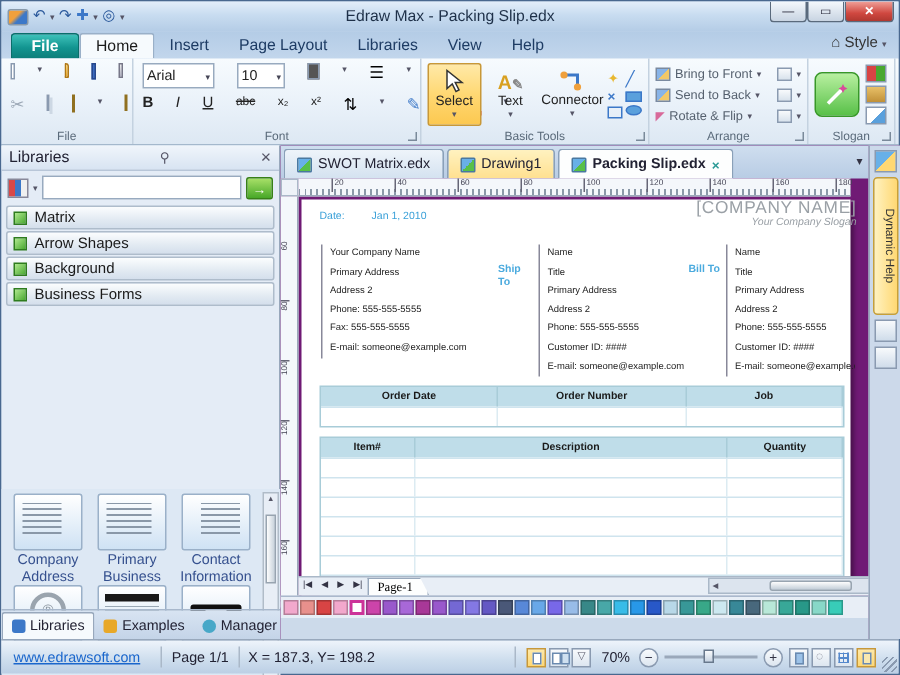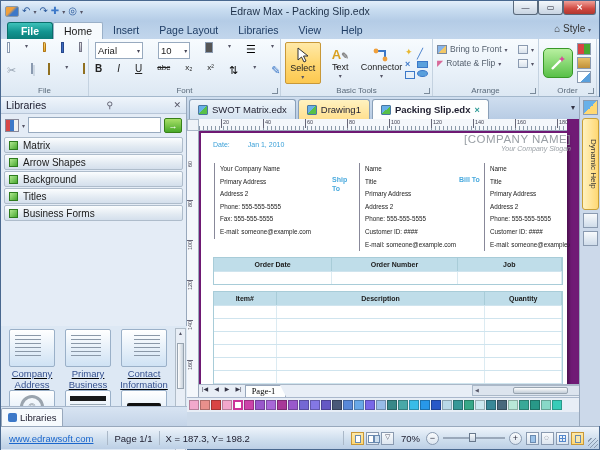--- a/index.html
+++ b/index.html
@@ -61,21 +61,21 @@
     background:linear-gradient(#f0f5fb,#d8e4f2); border-bottom:1px solid #b8c6d8; }
   #lp-header .hic { margin-left:auto; font-size:9px; color:#556; padding-left:6px; }
   #lp-search { height:22px; display:flex; align-items:center; gap:3px; padding:0 4px; }
   #lib-color-icon { width:14px; height:13px; background:linear-gradient(90deg,#d84848 33%,#3c78c8 33% 66%,#f0f0f0 66%); border:1px solid #889; }
   #lp-search input { flex:1; height:16px; border:1px solid #98aabf; font-size:9px; padding:0 3px; background:#fff; }
   #lib-go { width:18px; height:15px; background:linear-gradient(#a8e068,#48a828); border:1px solid #388018; color:#fff; font-size:9px; text-align:center; line-height:14px; border-radius:2px; }
   .lib-row { height:16px; margin:1px 3px; display:flex; align-items:center; gap:5px; padding:0 4px;
     background:linear-gradient(#fbfdfe,#e2eaf2 60%,#d4dfec); border:1px solid #aebccb; border-radius:2px; font-size:10px; color:#1a1a1a; }
   .cube { width:9px; height:9px; background:linear-gradient(135deg,#b0e890,#48a830); border:1px solid #2e7c1e; }
   #shape-area { position:absolute; top:229px; left:0; width:186px; height:176px; background:#dde8f4; overflow:hidden; }
-  .shape-grid { position:absolute; left:3px; top:3px; width:168px; display:flex; flex-wrap:wrap;text-decoration:underline; }
+  .shape-grid { position:absolute; left:3px; top:3px; width:168px; display:flex; flex-wrap:wrap; }
   .shape-cell { width:56px; display:flex; flex-direction:column; align-items:center; }
   .thumb { width:46px; height:38px; background:linear-gradient(#ffffff,#cfe2f4); border:1px solid #9ab0c8; border-radius:2px; position:relative; overflow:hidden; }
   .thumb .lines { position:absolute; left:5px; top:5px; width:26px; height:22px;
     background:repeating-linear-gradient(#8a98a8 0 1px,transparent 1px 4px); }
   .thumb .logo-circle { position:absolute; left:10px; top:4px; width:24px; height:24px; border:3px solid #9aa4ae; border-radius:50%;
     color:#8a949e; font-size:10px; text-align:center; line-height:19px; }
   .thumb .logo-word { position:absolute; left:0; right:0; bottom:1px; text-align:center; font-size:7px; color:#9aa4ae; letter-spacing:1px; }
   .thumb .bar-black { position:absolute; left:4px; top:5px; right:4px; height:5px; background:#181818; }
   .thumb .bar-lines { position:absolute; left:4px; top:13px; right:4px; height:18px;
     background:repeating-linear-gradient(#9aa8b4 0 1px,transparent 1px 3px); }
@@ -297,20 +297,27 @@
 
     <div class="rgroup" style="width:106px">
       <div class="arr-row">
         <div class="arr-ic"></div>
         <span>Bring to Front</span>
           <span class="mini-caret">▾</span>
         <div class="sic" style="width:10px;height:9px;margin-left:auto"></div>
           <span class="mini-caret">▾</span>
       </div>
       <div class="arr-row">
+        <div class="arr-ic"></div>
+        <span>Send to Back</span>
+          <span class="mini-caret">▾</span>
+        <div class="sic" style="width:10px;height:9px;margin-left:auto"></div>
+          <span class="mini-caret">▾</span>
+      </div>
+      <div class="arr-row">
         <span style="color:#d86a9a;font-size:8px">◤</span>
         <span>Rotate &amp; Flip</span>
           <span class="mini-caret">▾</span>
         <div class="sic" style="width:10px;height:9px;margin-left:auto"></div>
           <span class="mini-caret">▾</span>
       </div>
       <div class="rgroup-label">Arrange</div>
       <div class="launcher"></div>
     </div>
 
@@ -319,21 +326,21 @@
         <svg width="18" height="18" viewBox="0 0 18 18">
             <path d="M3 15 L12 6" stroke="#fff" stroke-width="2.4"></path>
             <path d="M13 2 l1 2 2 1 -2 1 -1 2 -1-2 -2-1 2-1 Z" fill="#d84a9a"></path>
           </svg>
       </div>
       <div class="small-stack">
         <div class="sic" style="background:linear-gradient(90deg,#d84444 50%,#48a830 50%)"></div>
         <div class="sic" style="background:linear-gradient(#e8c068,#c09038)"></div>
         <div class="sic" style="background:linear-gradient(135deg,#fff 55%,#5aa0dc 55%)"></div>
       </div>
-      <div class="rgroup-label">Order</div>
+      <div class="rgroup-label">Slogan</div>
       <div class="launcher"></div>
     </div>
   </div>
 
   <div class="abs" id="leftpanel">
     <div id="lp-header">
       <span>Libraries</span>
       <span class="hic">⚲</span>
       <span class="hic">✕</span>
     </div>
@@ -347,24 +354,20 @@
         <div class="cube"></div>
         <span>Matrix</span>
       </div>
     <div class="lib-row">
         <div class="cube"></div>
         <span>Arrow Shapes</span>
       </div>
     <div class="lib-row">
         <div class="cube"></div>
         <span>Background</span>
-      </div>
-    <div class="lib-row">
-        <div class="cube"></div>
-        <span>Titles</span>
       </div>
     <div class="lib-row">
         <div class="cube"></div>
         <span>Business Forms</span>
       </div>
 
     <div id="shape-area">
       <div class="shape-grid">
         <div class="shape-cell">
           <div class="thumb">
@@ -413,20 +416,28 @@
         <span class="sarrow" style="top:1px">▲</span>
         <div class="sthumb"></div>
 
       </div>
     </div>
 
     <div id="lp-tabs">
       <div class="lp-tab active">
         <div class="lpt-ic" style="background:#3c78c8"></div>
         <span>Libraries</span>
+      </div>
+      <div class="lp-tab">
+        <div class="lpt-ic" style="background:#e8a828"></div>
+        <span>Examples</span>
+      </div>
+      <div class="lp-tab">
+        <div class="lpt-ic" style="background:#48a8c8;border-radius:50%"></div>
+        <span>Manager</span>
       </div>
     </div>
   </div>
 
   <div class="abs" id="canvas">
     <div id="doctabbar">
       <div class="doctab">
         <div class="dt-ic"></div>
           <span>SWOT Matrix.edx</span>
       </div>

